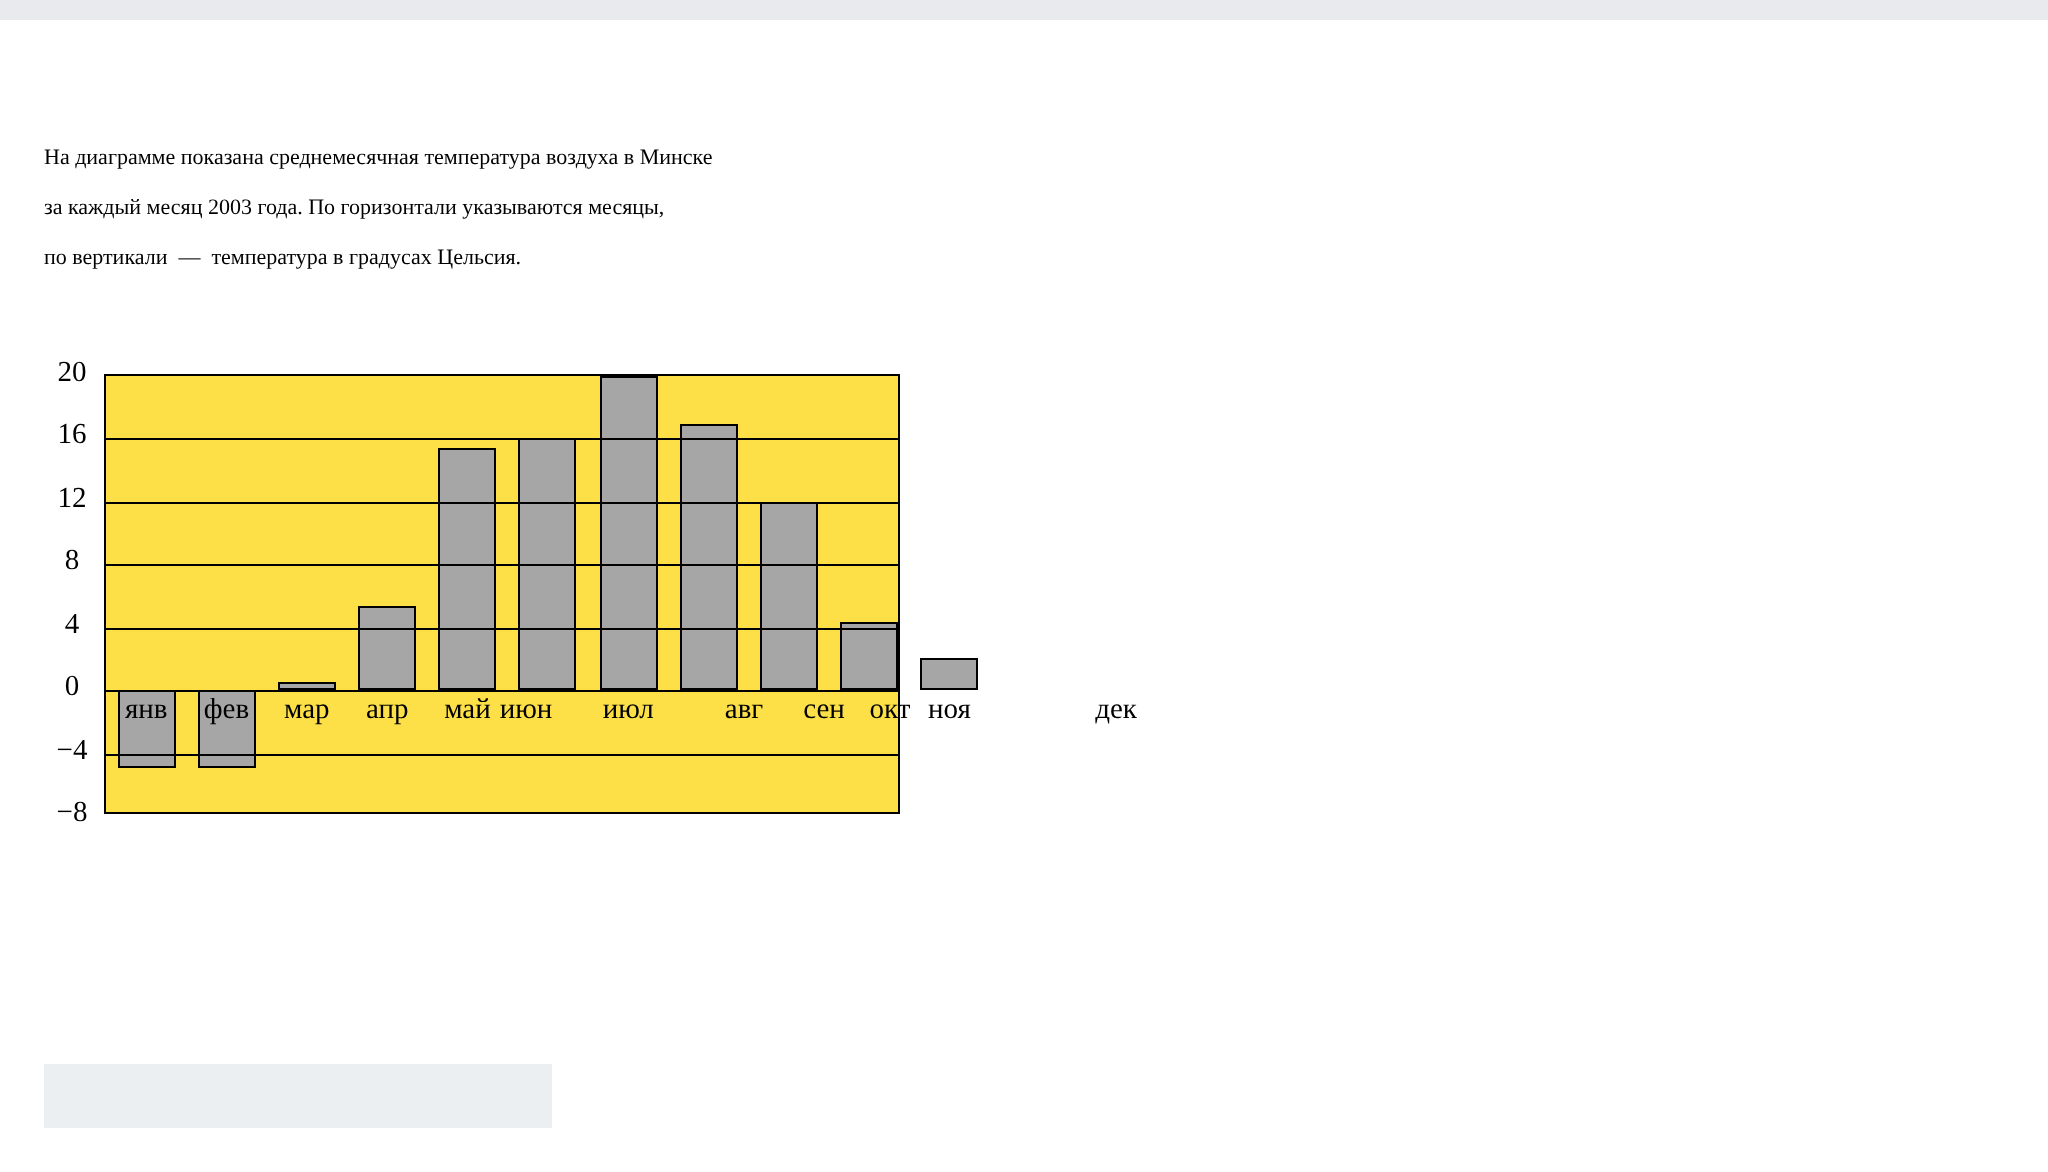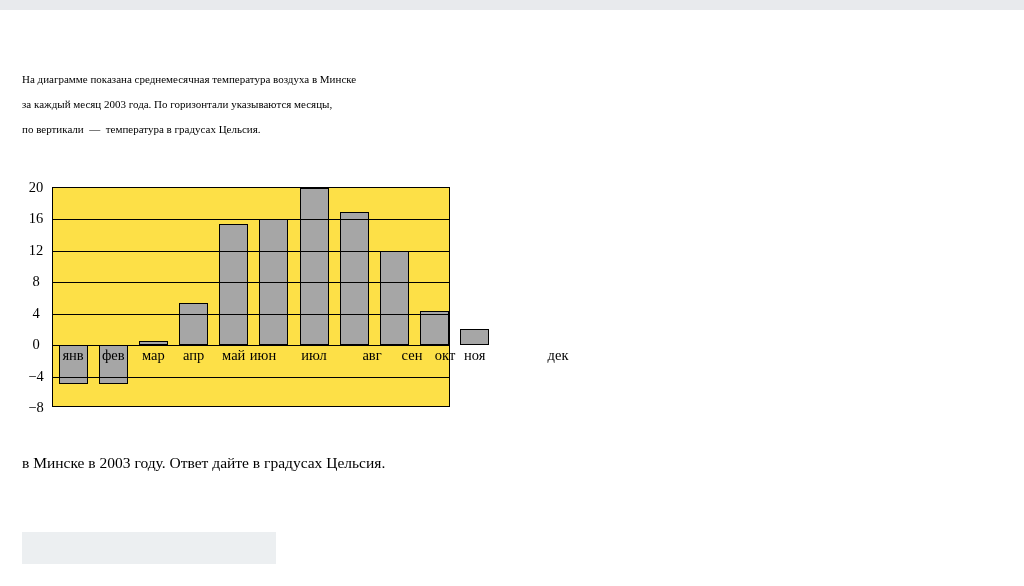--- a/index.html
+++ b/index.html
@@ -185,18 +185,17 @@
     <div class="gridline" style="top: 188.571px;"></div>
         <div class="gridline" style="top: 157.143px;"></div>
         <div class="gridline" style="top: 125.714px;"></div>
         <div class="gridline" style="top: 94.2857px;"></div>
         <div class="gridline" style="top: 62.8571px;"></div>
         <div class="gridline" style="top: 31.4286px;"></div>
       </div>
   </div>
 
   <div class="question">
-    <div>в Минске в 2003 году. Ответ дайте в градусах Цельсия.</div>
   </div>
 
   <div class="answer-box"></div>
 
 </div>
 
 </body></html>

